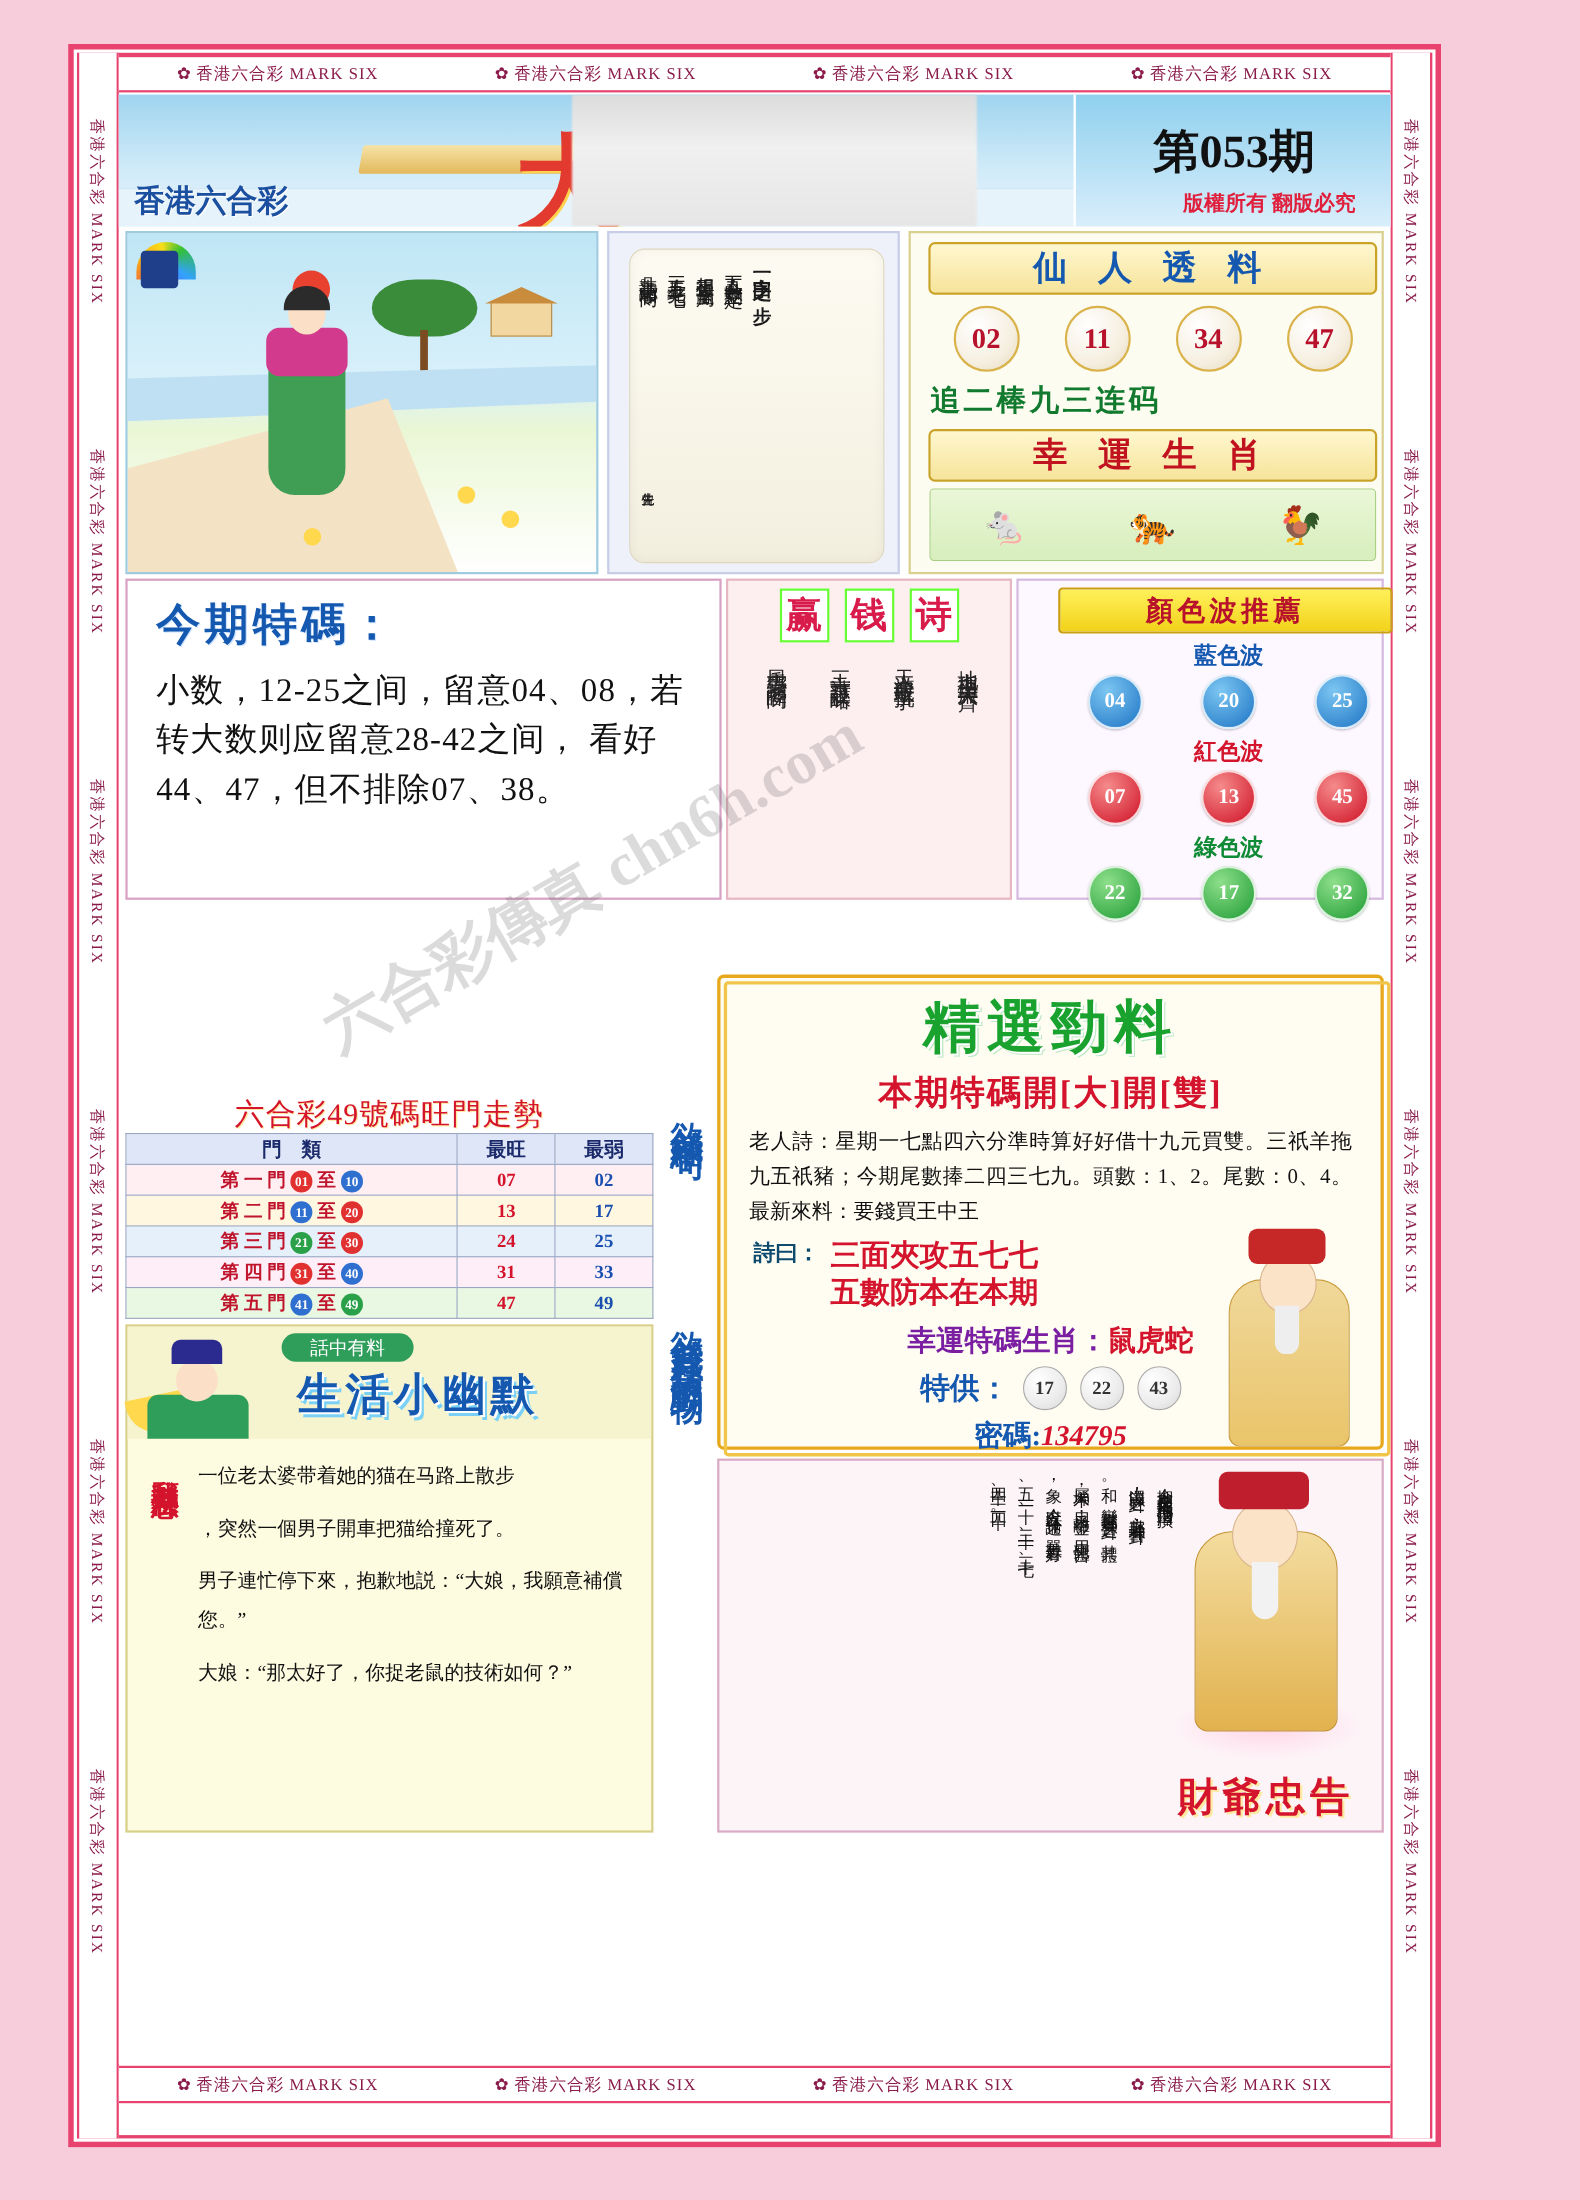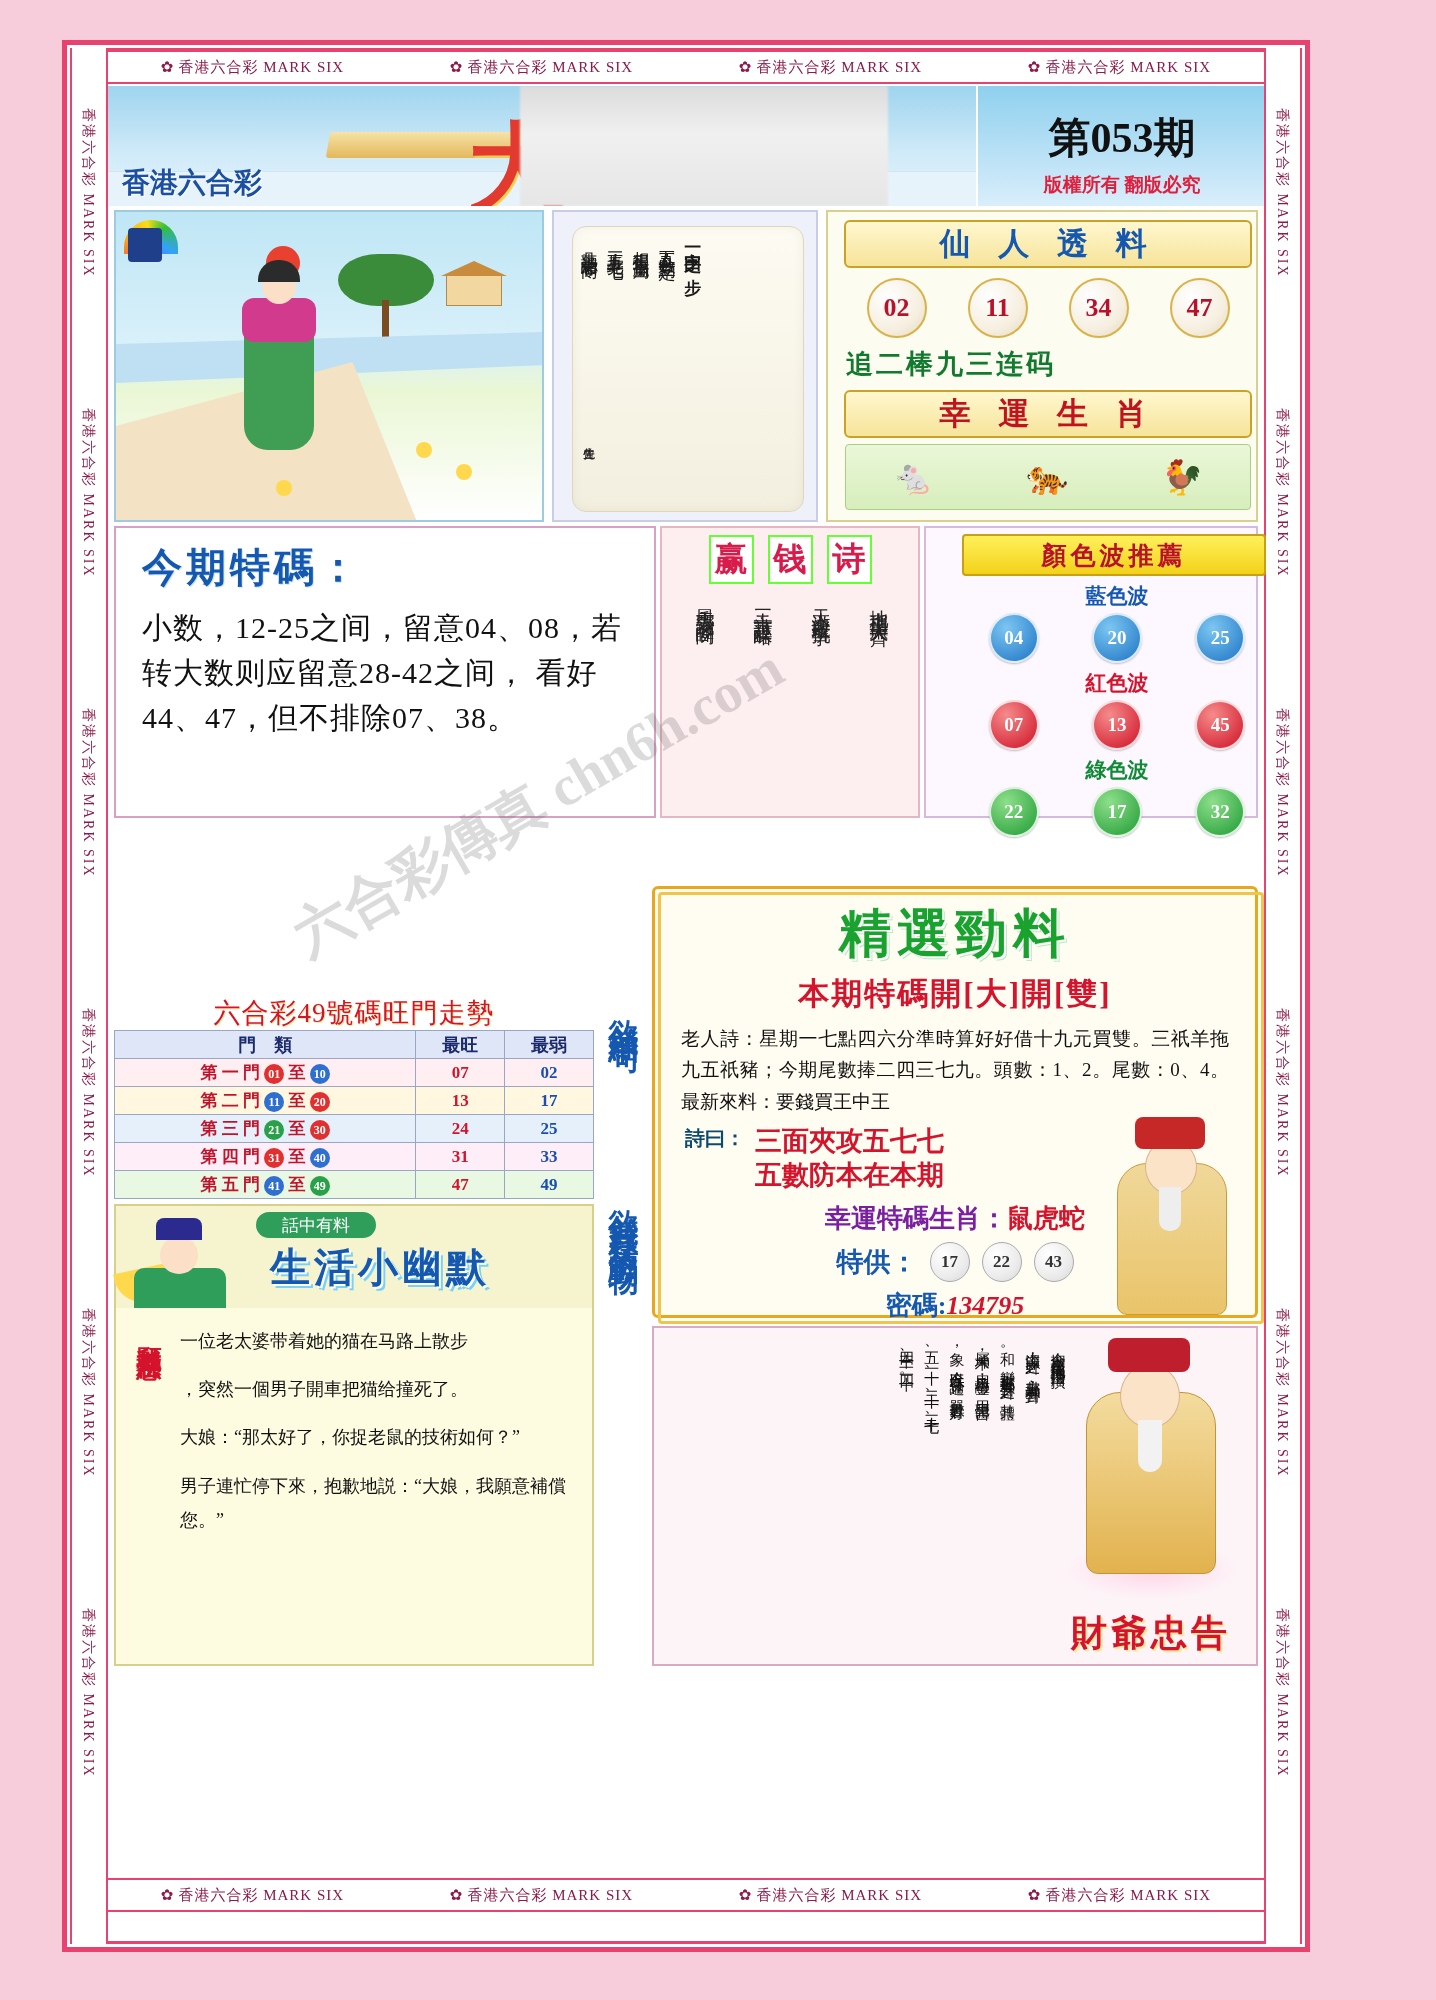--- a/index.html
+++ b/index.html
@@ -101,20 +101,21 @@
   }
   .issue-no{
     position:absolute;left:0;top:24px;width:288px;text-align:center;
     font-size:42px;font-weight:bold;color:#111;
     font-family:"Liberation Serif", serif;
   }
   .copyright{
     position:absolute;left:0;top:86px;width:288px;text-align:center;
     font-size:19px;color:#e01f3d;font-weight:bold;
     font-family:"Liberation Serif", serif;
+    padding-left:32px;
   }
   
   .row1{position:absolute;left:0;top:120px;width:1156px;height:320px;}
   .pic-illu{
     position:absolute;left:6px;top:4px;width:430px;height:312px;
     background:linear-gradient(180deg,#bfe6f5 0%,#d8f0fa 42%,#eaf7d5 58%,#ffffff 100%);
     border:2px solid #9ecbe0;box-sizing:border-box;overflow:hidden;
   }
   .sun{position:absolute;left:150px;top:34px;width:34px;height:34px;border-radius:50%;background:#e8412f;}
   .tree{position:absolute;left:222px;top:42px;width:96px;height:52px;border-radius:50%/60%;background:#3b8c3a;}
@@ -663,22 +664,22 @@
           <div class="h-person-hat"></div>
           <div class="humor-badge">話中有料</div>
           <div class="humor-title">生活小幽默</div>
         </div>
         <div class="humor-side">
           <div class="vtext">我願意补偿您</div>
         </div>
         <div class="humor-text">
           <p>一位老太婆带着她的猫在马路上散步</p>
           <p>，突然一個男子開車把猫给撞死了。</p>
+          <p>男子連忙停下來，抱歉地説：“大娘，我願意補償您。”</p>
           <p>大娘：“那太好了，你捉老鼠的技術如何？”</p>
-          <p>男子連忙停下來，抱歉地説：“大娘，我願意補償您。”</p>
         </div>
       </div>
 
       <div class="jingxuan">
         <div class="jx-deco"></div>
         <div class="jx-title">精選勁料</div>
         <div class="jx-sub">本期特碼開[大]開[雙]</div>
         <div class="jx-body">老人詩：星期一七點四六分準時算好好借十九元買雙。三祇羊拖九五祇豬；今期尾數捧二四三七九。頭數：1、2。尾數：0、4。最新來料：要錢買王中王</div>
         <div class="jx-poem">
           <div class="lbl">詩曰：</div>

